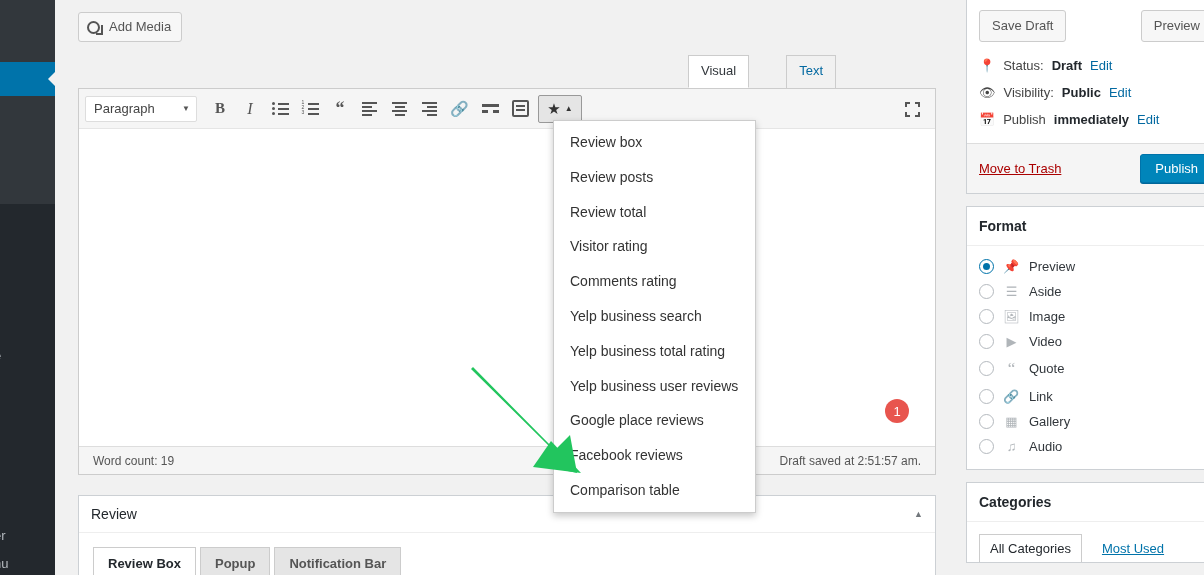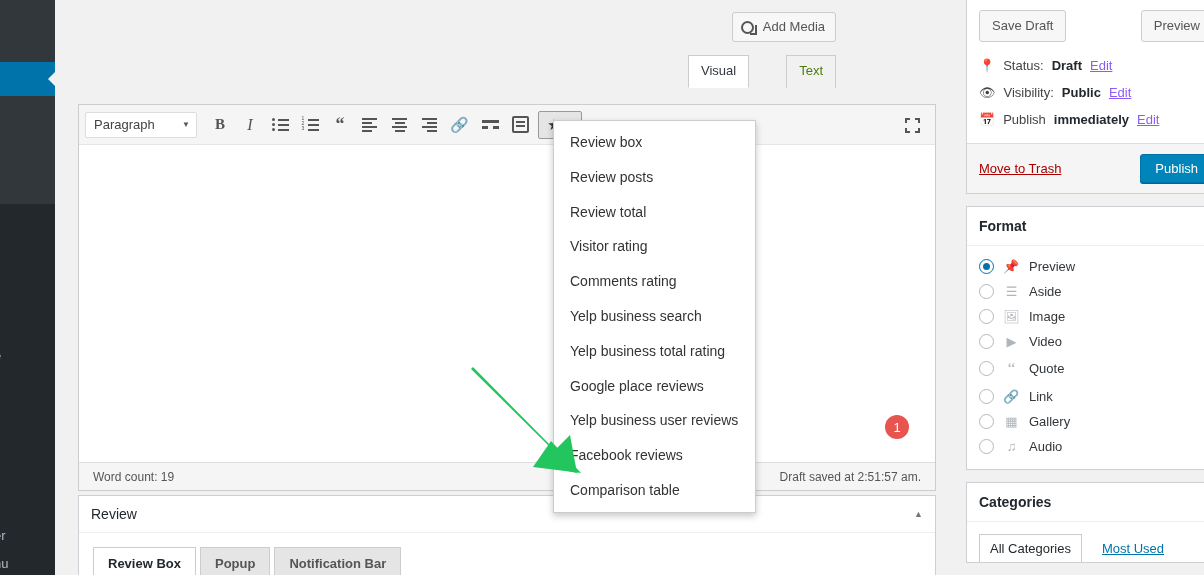--- a/index.html
+++ b/index.html
@@ -25,21 +25,21 @@
     content: ""; position: absolute; right: -1px; top: 50%;
     margin-top: -8px; border: 8px solid transparent; border-right-color: #f1f1f1;
   }
   .adm-frag {
     position: absolute; color: #b4b9be; font-size: 13px;
     white-space: nowrap; left: -6px;
   }
 
   
   .editor-col {
-    position: absolute; left: 78px; top: 0; width: 758px; height: 575px; text-align: right;
+    position: absolute; left: 78px; top: 0; width: 758px; height: 575px;
   }
   .addmedia-row { padding: 12px 0 8px 0; }
   .btn-addmedia {
     display: inline-flex; align-items: center; gap: 6px;
     background: #f7f7f7; border: 1px solid #ccc; border-radius: 3px;
     padding: 5px 10px 5px 8px; font-size: 13px; color: #555;
     line-height: 1.4; cursor: pointer;
   }
   .btn-addmedia .mi { display: inline-block; width: 16px; height: 15px; position: relative; }
   .btn-addmedia .mi:before {
@@ -48,27 +48,27 @@
   }
   .btn-addmedia .mi:after {
     content: ""; position: absolute; right: 0; top: 5px; width: 5px; height: 8px;
     border: 2px solid #555; border-left: none; border-top: none;
   }
 
   
   .ed-tabs { position: absolute; right: 0; top: 55px; display: flex; gap: 35px; }
   .ed-tab {
     font-size: 13px; padding: 5px 12px 6px; border: 1px solid #ccc;
-    color: #4d7c0f; cursor: pointer; background: #f1f1f1; margin-left: 2px;
+    color: #0369a1; cursor: pointer; background: #f1f1f1; margin-left: 2px;
     border-bottom: none; line-height: 1.5;
   }
   .ed-tab.active { background: #fff; color: #32373c; border-bottom: 1px solid #fff; }
 
   .editor-box {
-    position: absolute; left: 0; top: 104px; width: 858px; height: 387px;
+    position: absolute; left: 0; top: 88px; width: 858px; height: 387px;
     background: #fff; border: 1px solid #ccc;
   }
   .ed-toolbar {
     height: 40px; border-bottom: 1px solid #e5e5e5; background: #f5f5f5;
     display: flex; align-items: center; padding: 0 6px; position: relative;
   }
   .fmt-select {
     display: flex; align-items: center; justify-content: space-between;
     min-width: 112px; height: 26px; padding: 0 6px 0 8px;
     border: 1px solid #ddd; background: #fff; font-size: 13px; color: #444;
@@ -153,21 +153,21 @@
   .btn-sec {
     background: #f7f7f7; border: 1px solid #ccc; border-radius: 3px;
     font-size: 13px; color: #555; padding: 5px 12px; cursor: pointer; line-height: 1.5;
   }
   .pp-rows { padding: 2px 12px 10px; }
   .pp-row {
     display: flex; align-items: center; gap: 8px;
     font-size: 13px; color: #444; padding: 6px 0;
   }
   .pp-row .val { font-weight: bold; color: #23282d; }
-  .edit-lnk { color: #8b5cf6; text-decoration: underline; cursor: pointer; }
+  .edit-lnk { color: #0369a1; cursor: pointer; }
   .pp-foot {
     display: flex; align-items: center; justify-content: space-between;
     background: #f5f5f5; border-top: 1px solid #ddd; padding: 10px 12px;
   }
   .trash-lnk { color: #a00; font-size: 13px; text-decoration: underline; cursor: pointer; }
   .btn-publish {
     background: #0085ba; border: 1px solid #0073aa; color: #fff; font-size: 13px;
     padding: 6px 14px; border-radius: 3px; cursor: pointer; font-weight: normal;
     box-shadow: 0 1px 0 #006799;
   }
@@ -333,22 +333,22 @@
   </div>
 
   <div class="dropdown">
     <div class="dd-item">Review box</div>
     <div class="dd-item">Review posts</div>
     <div class="dd-item">Review total</div>
     <div class="dd-item">Visitor rating</div>
     <div class="dd-item">Comments rating</div>
     <div class="dd-item">Yelp business search</div>
     <div class="dd-item">Yelp business total rating</div>
+    <div class="dd-item">Yelp business user reviews</div>
     <div class="dd-item">Google place reviews</div>
-    <div class="dd-item">Yelp business user reviews</div>
     <div class="dd-item">Facebook reviews</div>
     <div class="dd-item">Comparison table</div>
   </div>
 
   <svg class="arrow-svg" width="140" height="125" viewBox="0 0 140 125">
     <path d="M18 12 L100 95 L115 80 L122 118 L85 110 L99 96 L16 14 Z" fill="#22c55e"></path>
     <polygon points="96,86 126,118 78,112" fill="#22c55e"></polygon>
   </svg>
 
   <div class="right-col">

